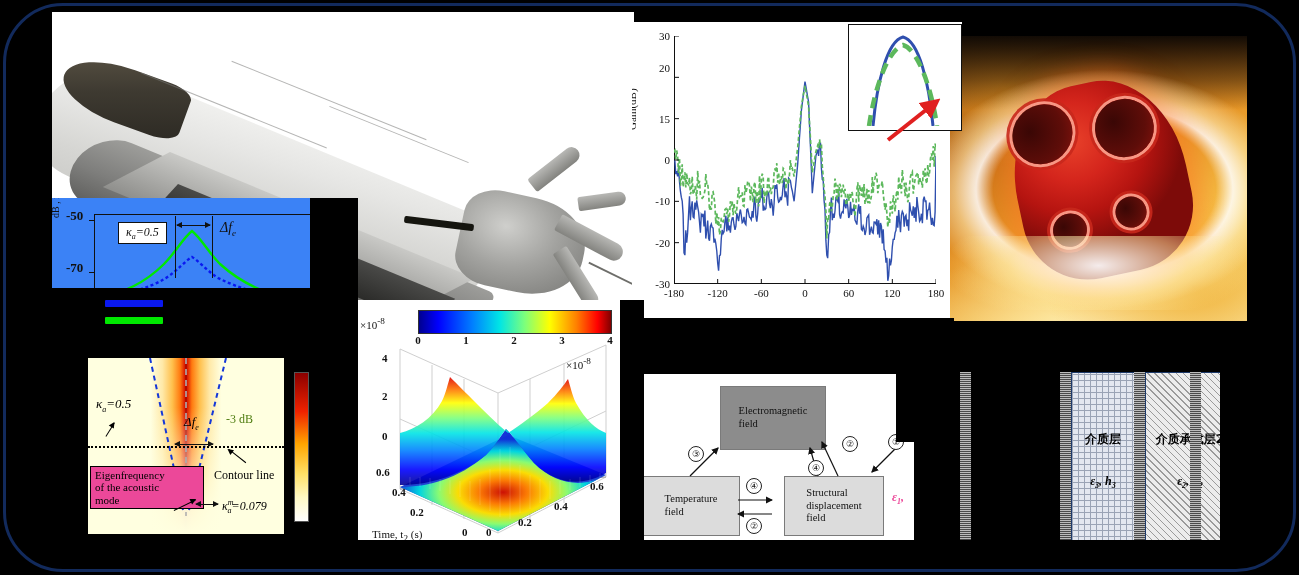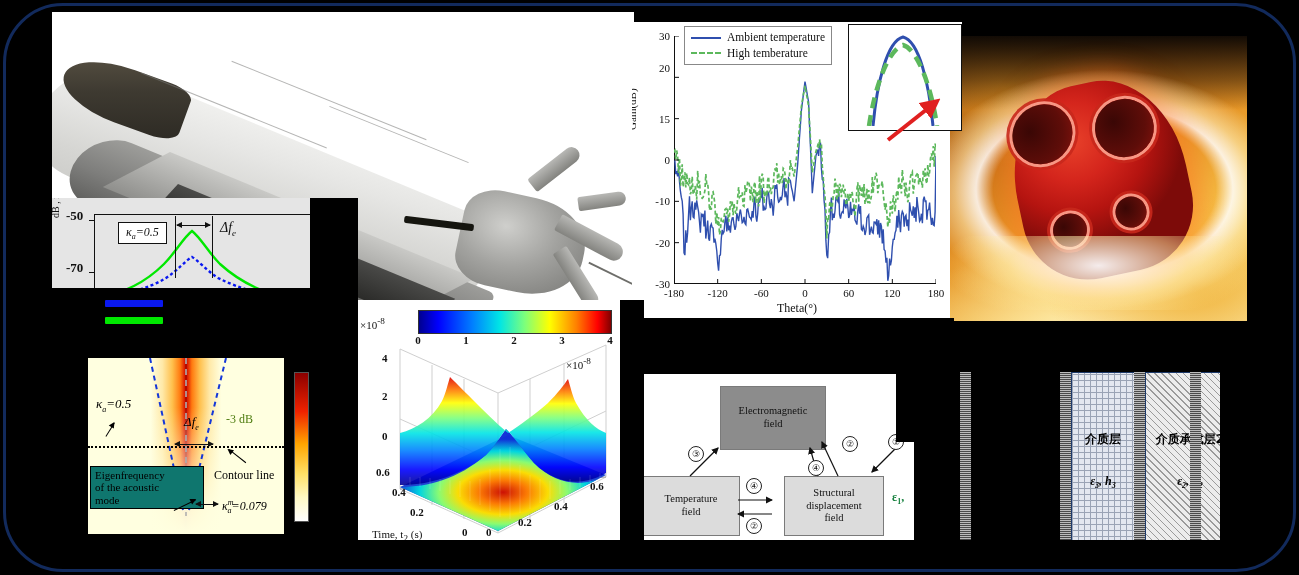--- a/index.html
+++ b/index.html
@@ -54,21 +54,21 @@
   .fin4{left:504px;top:160px;width:48px;height:14px;transform:rotate(-8deg);
         border-radius:3px 10px 10px 3px;}
   .probe{position:absolute;left:330px;top:186px;width:70px;height:7px;
         background:#15150f;transform:rotate(7deg);border-radius:2px;}
   .probe2{position:absolute;left:512px;top:240px;width:56px;height:2px;
         background:#6e6e6a;transform:rotate(26deg);}
   .panelline{position:absolute;background:rgba(120,120,118,.55);height:1px;}
 
   
   #spec-panel{position:absolute;left:52px;top:198px;width:282px;height:110px;
-              background:#e5e5e5;overflow:hidden;}
+              background:#3b82f6;overflow:hidden;}
   .spec-axes{position:absolute;left:42px;top:16px;right:8px;bottom:4px;
              border:1.4px solid #111;border-bottom:none;}
   .spec-ylab{position:absolute;left:-2px;top:20px;font-size:10px;
              transform:rotate(-90deg);transform-origin:0 0;color:#111;white-space:nowrap;}
   .spec-t50{position:absolute;left:14px;top:10px;font-size:13px;font-weight:bold;color:#111;}
   .spec-t70{position:absolute;left:14px;top:62px;font-size:13px;font-weight:bold;color:#111;}
   .spec-tick{position:absolute;width:5px;height:1.4px;background:#111;}
   .kbox{position:absolute;left:66px;top:24px;padding:2px 7px;border:1.3px solid #111;
         background:#fff;font-size:12px;font-style:italic;color:#111;}
   .kbox sub{font-size:8px;}
@@ -96,21 +96,21 @@
         background:linear-gradient(180deg,rgba(255,255,224,0) 0%,rgba(255,255,224,0) 28%,
                    rgba(255,255,224,.55) 62%,rgba(255,255,224,.95) 86%,#ffffe0 100%);}
   .cbar{position:absolute;left:232px;top:22px;width:13px;height:148px;
         background:linear-gradient(0deg,#ffffff 0%,#fff9c4 16%,#ffe066 32%,
                    #ffa500 52%,#ef2200 74%,#8a0000 100%);border:1px solid #555;}
   .dotline{position:absolute;left:26px;width:196px;height:0;
         border-top:2.4px dotted #000;}
   .contour-svg{position:absolute;left:26px;top:8px;}
   .clab{position:absolute;color:#000;font-size:12px;white-space:nowrap;}
   .clab-i{font-style:italic;}
-  .ebox{position:absolute;border:1.2px solid #000;background:#0f766e;
+  .ebox{position:absolute;border:1.2px solid #000;background:#ec4899;
         padding:2px 4px;font-size:11px;line-height:1.12;color:#000;}
   .blue-lab{color:#4d7c0f;font-weight:normal;font-size:12px;}
   .smallarrow{position:absolute;height:1.3px;background:#000;}
   .smallarrow::after{content:"";position:absolute;right:-1px;top:-3px;
         border-top:3.5px solid transparent;border-bottom:3.5px solid transparent;
         border-left:6px solid #000;}
 
   
   #gain-panel{position:absolute;left:632px;top:22px;width:330px;height:298px;
               background:#fff;overflow:hidden;}
@@ -144,28 +144,28 @@
   .sbar-tick{position:absolute;top:34px;font-size:11px;font-weight:bold;color:#111;
              transform:translateX(-50%);}
   .s-axlab{position:absolute;font-size:11px;color:#111;white-space:nowrap;}
   .s-tick{position:absolute;font-size:11px;font-weight:bold;color:#111;white-space:nowrap;}
   .s-mult{position:absolute;font-size:11px;color:#111;white-space:nowrap;}
 
   
   #block-panel{position:absolute;left:642px;top:372px;width:272px;height:190px;
                background:#fff;overflow:hidden;}
   .bbox{position:absolute;border:1px solid #7a7a7a;display:flex;align-items:center;
-        justify-content:center;text-align:center;font-size:10.5px;color:#111;
+        justify-content:center;text-align:left;font-size:10.5px;color:#111;
         line-height:1.2;padding:2px;}
   .bbox-dark{background:#8c8c8c;}
   .bbox-light{background:#dcdcdc;}
   .circnum{position:absolute;width:14px;height:14px;border:1px solid #222;border-radius:50%;
            font-size:9px;color:#111;display:flex;align-items:center;justify-content:center;
            background:#fff;}
-  .eps1{position:absolute;font-size:12px;font-weight:bold;color:#15803d;}
+  .eps1{position:absolute;font-size:12px;font-style:italic;font-weight:bold;color:#ec4899;}
   .eps1 sub{font-size:8px;}
 
   
   #layer-panel{position:absolute;left:952px;top:362px;width:268px;height:198px;
                background:#000;overflow:hidden;}
   .layer{position:absolute;top:10px;height:176px;border:1px solid #1d3a6b;
          display:flex;flex-direction:column;align-items:center;justify-content:center;
          gap:26px;font-size:12px;color:#000;font-weight:bold;}
   .hatch-diag{background-color:#ececec;
       background-image:repeating-linear-gradient(45deg,#9a9a9a 0 1px,transparent 1px 5px);}
@@ -302,21 +302,20 @@
     <div class="smallarrow" style="left:184px;top:112px;width:22px;transform:rotate(-142deg);transform-origin:0 50%;"></div>
 
     <div class="clab clab-i" style="left:160px;top:148px;font-size:12px;">
       <span>κ</span><sup style="font-size:8px">m</sup><sub style="font-size:8px;margin-left:-6px">a</sub><span>=0.079</span>
     </div>
     <div class="arrowspan" style="left:134px;top:154px;width:22px;"></div>
   </div>
 
   <div id="gain-panel">
     <div class="g-ylab">Gain(dB)</div>
-    <div class="g-xlab">Theta(°)</div>
 
     <div id="gain-plot">
       <div class="g-axis"></div>
       <svg id="gain-svg" width="262" height="248" style="position:absolute;left:0;top:0;">
           <path d="M0.0,124.0 L0.9,125.3 L1.8,138.1 L2.7,135.2 L3.6,140.5 L4.5,131.6 L5.5,145.9 L6.4,155.2 L7.3,161.2 L8.2,165.0 L9.1,178.1 L10.0,216.9 L10.9,219.1 L11.8,194.3 L12.7,206.8 L13.6,196.9 L14.6,177.7 L15.5,160.4 L16.4,184.3 L17.3,171.8 L18.2,165.3 L19.1,181.0 L20.0,181.9 L20.9,166.5 L21.8,173.6 L22.7,164.4 L23.7,170.8 L24.6,175.9 L25.5,186.0 L26.4,196.6 L27.3,178.4 L28.2,179.9 L29.1,177.7 L30.0,190.4 L30.9,174.6 L31.8,202.6 L32.8,194.3 L33.7,184.5 L34.6,202.4 L35.5,204.8 L36.4,190.1 L37.3,188.0 L38.2,191.5 L39.1,192.0 L40.0,206.7 L40.9,202.6 L41.8,207.3 L42.8,215.2 L43.7,227.3 L44.6,234.6 L45.5,219.6 L46.4,218.9 L47.3,202.5 L48.2,193.8 L49.1,197.6 L50.0,195.9 L50.9,186.0 L51.9,179.7 L52.8,195.5 L53.7,181.4 L54.6,194.3 L55.5,189.5 L56.4,196.7 L57.3,186.1 L58.2,181.9 L59.1,181.8 L60.0,188.5 L61.0,193.9 L61.9,190.1 L62.8,177.2 L63.7,181.0 L64.6,185.1 L65.5,177.7 L66.4,173.5 L67.3,179.4 L68.2,186.8 L69.1,186.0 L70.0,180.8 L71.0,187.4 L71.9,188.7 L72.8,173.6 L73.7,173.0 L74.6,177.0 L75.5,181.1 L76.4,181.9 L77.3,183.7 L78.2,175.0 L79.1,181.6 L80.1,165.3 L81.0,160.6 L81.9,180.1 L82.8,185.6 L83.7,177.7 L84.6,163.5 L85.5,166.5 L86.4,161.9 L87.3,161.2 L88.2,151.8 L89.2,174.7 L90.1,171.1 L91.0,173.6 L91.9,172.5 L92.8,161.5 L93.7,156.0 L94.6,157.1 L95.5,167.9 L96.4,172.2 L97.3,163.0 L98.3,169.5 L99.2,179.8 L100.1,167.5 L101.0,149.1 L101.9,152.9 L102.8,148.3 L103.7,161.1 L104.6,166.1 L105.5,165.3 L106.4,160.9 L107.3,164.2 L108.3,158.9 L109.2,148.8 L110.1,142.0 L111.0,161.3 L111.9,155.4 L112.8,161.2 L113.7,169.8 L114.6,142.1 L115.5,143.4 L116.4,144.7 L117.4,151.3 L118.3,155.0 L119.2,160.2 L120.1,165.3 L121.0,156.0 L121.9,146.7 L122.8,137.4 L123.7,128.1 L124.6,114.7 L125.5,101.3 L126.5,87.8 L127.4,74.4 L128.3,67.2 L129.2,59.9 L130.1,52.7 L131.0,45.5 L131.9,50.6 L132.8,55.8 L133.7,61.0 L134.6,66.1 L135.5,88.9 L136.5,111.6 L137.4,134.3 L138.3,157.1 L139.2,147.8 L140.1,138.5 L141.0,129.2 L141.9,119.9 L142.8,116.8 L143.7,113.7 L144.6,120.0 L145.6,107.5 L146.5,107.3 L147.4,132.2 L148.3,143.4 L149.2,144.7 L150.1,164.6 L151.0,173.9 L151.9,204.4 L152.8,219.1 L153.7,222.1 L154.7,198.6 L155.6,196.3 L156.5,173.6 L157.4,161.5 L158.3,184.2 L159.2,177.6 L160.1,181.9 L161.0,175.0 L161.9,162.1 L162.8,163.1 L163.8,165.3 L164.7,154.7 L165.6,178.6 L166.5,182.5 L167.4,177.7 L168.3,175.8 L169.2,176.7 L170.1,163.3 L171.0,169.5 L171.9,172.4 L172.8,162.8 L173.8,170.7 L174.7,181.9 L175.6,179.7 L176.5,165.7 L177.4,178.9 L178.3,173.6 L179.2,174.3 L180.1,168.6 L181.0,184.0 L181.9,186.0 L182.9,188.6 L183.8,174.8 L184.7,168.3 L185.6,177.7 L186.5,170.0 L187.4,193.2 L188.3,194.4 L189.2,190.1 L190.1,192.7 L191.0,199.0 L192.0,194.5 L192.9,181.9 L193.8,180.3 L194.7,178.9 L195.6,198.8 L196.5,194.3 L197.4,190.7 L198.3,196.3 L199.2,197.2 L200.1,186.0 L201.0,186.2 L202.0,188.1 L202.9,183.2 L203.8,198.4 L204.7,184.4 L205.6,201.6 L206.5,187.0 L207.4,190.1 L208.3,207.4 L209.2,193.2 L210.1,213.5 L211.1,214.9 L212.0,226.6 L212.9,221.7 L213.8,244.8 L214.7,239.7 L215.6,222.5 L216.5,229.5 L217.4,224.5 L218.3,210.8 L219.2,203.4 L220.2,203.3 L221.1,196.8 L222.0,194.3 L222.9,179.7 L223.8,191.6 L224.7,174.1 L225.6,186.0 L226.5,196.2 L227.4,179.4 L228.3,175.5 L229.3,177.7 L230.2,190.6 L231.1,180.8 L232.0,179.3 L232.9,190.1 L233.8,183.5 L234.7,194.8 L235.6,166.3 L236.5,173.6 L237.4,176.4 L238.3,179.7 L239.3,170.4 L240.2,181.9 L241.1,171.4 L242.0,185.6 L242.9,161.0 L243.8,169.5 L244.7,176.6 L245.6,185.3 L246.5,183.8 L247.4,177.7 L248.4,187.3 L249.3,163.9 L250.2,160.7 L251.1,165.3 L252.0,165.1 L252.9,183.6 L253.8,174.2 L254.7,173.6 L255.6,166.6 L256.5,179.4 L257.5,189.0 L258.4,181.9 L259.3,188.9 L260.2,189.6 L261.1,175.9 L262.0,119.9" fill="none" stroke="#2f4fae" stroke-width="1.4"></path>
           <path d="M0.0,115.7 L0.9,114.4 L1.8,123.3 L2.7,114.3 L3.6,119.9 L4.5,137.0 L5.5,122.0 L6.4,149.8 L7.3,144.7 L8.2,128.4 L9.1,151.0 L10.0,145.5 L10.9,136.4 L11.8,151.4 L12.7,137.1 L13.6,147.5 L14.6,148.8 L15.5,141.6 L16.4,158.2 L17.3,155.3 L18.2,140.5 L19.1,158.1 L20.0,157.7 L20.9,150.0 L21.8,152.9 L22.7,163.6 L23.7,134.7 L24.6,152.1 L25.5,144.7 L26.4,158.8 L27.3,161.2 L28.2,162.2 L29.1,161.2 L30.0,159.0 L30.9,154.6 L31.8,138.0 L32.8,148.8 L33.7,147.9 L34.6,156.3 L35.5,174.2 L36.4,169.5 L37.3,173.7 L38.2,156.8 L39.1,156.0 L40.0,161.2 L40.9,168.5 L41.8,187.6 L42.8,176.4 L43.7,190.1 L44.6,181.0 L45.5,198.7 L46.4,195.1 L47.3,181.9 L48.2,185.0 L49.1,185.8 L50.0,182.6 L50.9,173.6 L51.9,172.7 L52.8,178.2 L53.7,172.6 L54.6,186.0 L55.5,179.7 L56.4,165.2 L57.3,170.3 L58.2,165.3 L59.1,179.1 L60.0,167.4 L61.0,174.3 L61.9,177.7 L62.8,172.8 L63.7,161.5 L64.6,151.2 L65.5,161.2 L66.4,159.8 L67.3,159.9 L68.2,156.4 L69.1,169.5 L70.0,170.3 L71.0,149.1 L71.9,157.1 L72.8,152.9 L73.7,145.1 L74.6,145.9 L75.5,149.6 L76.4,165.3 L77.3,150.6 L78.2,155.7 L79.1,166.3 L80.1,148.8 L81.0,146.0 L81.9,167.1 L82.8,155.1 L83.7,161.2 L84.6,170.5 L85.5,139.8 L86.4,162.9 L87.3,144.7 L88.2,137.7 L89.2,141.0 L90.1,167.2 L91.0,157.1 L91.9,154.7 L92.8,160.2 L93.7,144.2 L94.6,140.5 L95.5,156.6 L96.4,151.3 L97.3,158.2 L98.3,152.9 L99.2,151.0 L100.1,136.5 L101.0,132.5 L101.9,136.4 L102.8,127.2 L103.7,146.6 L104.6,136.4 L105.5,148.8 L106.4,143.4 L107.3,140.2 L108.3,147.2 L109.2,132.3 L110.1,133.2 L111.0,137.7 L111.9,153.3 L112.8,144.7 L113.7,146.2 L114.6,148.5 L115.5,138.7 L116.4,124.0 L117.4,133.4 L118.3,132.3 L119.2,136.4 L120.1,140.5 L121.0,133.3 L121.9,126.1 L122.8,118.8 L123.7,111.6 L124.6,101.3 L125.5,90.9 L126.5,80.6 L127.4,70.3 L128.3,65.1 L129.2,59.9 L130.1,54.8 L131.0,49.6 L131.9,54.8 L132.8,59.9 L133.7,65.1 L134.6,70.3 L135.5,86.8 L136.5,103.3 L137.4,119.9 L138.3,136.4 L139.2,131.2 L140.1,126.1 L141.0,120.9 L141.9,115.7 L142.8,112.6 L143.7,109.5 L144.6,112.1 L145.6,103.3 L146.5,111.7 L147.4,107.9 L148.3,130.3 L149.2,140.5 L150.1,153.7 L151.0,159.7 L151.9,174.5 L152.8,202.5 L153.7,180.7 L154.7,182.2 L155.6,167.6 L156.5,165.3 L157.4,175.2 L158.3,171.3 L159.2,159.9 L160.1,157.1 L161.0,142.5 L161.9,148.6 L162.8,164.7 L163.8,148.8 L164.7,160.8 L165.6,147.7 L166.5,149.9 L167.4,161.2 L168.3,152.6 L169.2,148.7 L170.1,157.6 L171.0,152.9 L171.9,169.3 L172.8,167.3 L173.8,157.3 L174.7,165.3 L175.6,157.8 L176.5,162.7 L177.4,155.7 L178.3,157.1 L179.2,167.9 L180.1,169.3 L181.0,180.5 L181.9,169.5 L182.9,153.4 L183.8,146.4 L184.7,165.6 L185.6,148.8 L186.5,155.0 L187.4,159.8 L188.3,150.3 L189.2,161.2 L190.1,148.1 L191.0,168.2 L192.0,163.5 L192.9,152.9 L193.8,167.3 L194.7,154.0 L195.6,167.5 L196.5,165.3 L197.4,159.9 L198.3,141.1 L199.2,157.1 L200.1,144.7 L201.0,142.5 L202.0,136.8 L202.9,140.5 L203.8,157.1 L204.7,150.7 L205.6,147.6 L206.5,148.5 L207.4,148.8 L208.3,145.3 L209.2,157.1 L210.1,166.0 L211.1,173.6 L212.0,167.2 L212.9,177.4 L213.8,191.2 L214.7,181.9 L215.6,187.2 L216.5,165.4 L217.4,168.3 L218.3,177.7 L219.2,159.2 L220.2,164.9 L221.1,175.5 L222.0,161.2 L222.9,154.4 L223.8,163.7 L224.7,140.7 L225.6,152.9 L226.5,147.0 L227.4,157.5 L228.3,133.7 L229.3,144.7 L230.2,147.3 L231.1,160.3 L232.0,146.6 L232.9,157.1 L233.8,166.2 L234.7,162.0 L235.6,148.7 L236.5,140.5 L237.4,137.2 L238.3,135.7 L239.3,157.6 L240.2,148.8 L241.1,143.4 L242.0,139.5 L242.9,138.1 L243.8,136.4 L244.7,148.4 L245.6,140.7 L246.5,146.3 L247.4,144.7 L248.4,151.6 L249.3,133.7 L250.2,141.3 L251.1,132.3 L252.0,144.7 L252.9,147.7 L253.8,128.5 L254.7,140.5 L255.6,136.1 L256.5,122.3 L257.5,117.3 L258.4,124.0 L259.3,110.1 L260.2,130.8 L261.1,107.6 L262.0,111.6" fill="none" stroke="#5cb85c" stroke-width="1.7" stroke-dasharray="4,2.5"></path>
           <line x1="0" x2="5" y1="248" y2="248" stroke="#111"></line>
           <line x1="0" x2="5" y1="206.66666666666669" y2="206.66666666666669" stroke="#111"></line>
           <line x1="0" x2="5" y1="165.33333333333334" y2="165.33333333333334" stroke="#111"></line>
           <line x1="0" x2="5" y1="124" y2="124" stroke="#111"></line>
@@ -344,30 +343,20 @@
           <div class="g-tick-x" style="left: 0px;">-180</div>
           <div class="g-tick-x" style="left: 43.6667px;">-120</div>
           <div class="g-tick-x" style="left: 87.3333px;">-60</div>
           <div class="g-tick-x" style="left: 131px;">0</div>
           <div class="g-tick-x" style="left: 174.667px;">60</div>
           <div class="g-tick-x" style="left: 218.333px;">120</div>
           <div class="g-tick-x" style="left: 262px;">180</div>
         </div>
     </div>
 
-    <div class="g-legend">
-      <div class="row">
-        <span class="sw sw-solid"></span>
-        <span>Ambient temperature</span>
-      </div>
-      <div class="row">
-        <span class="sw sw-dash"></span>
-        <span>High temberature</span>
-      </div>
-    </div>
 
     <div class="g-inset">
       <svg width="108" height="101">
         <path d="M24,101 C28,58 38,16 54,12 C70,16 80,58 84,101" fill="none" stroke="#2f4fae" stroke-width="3"></path>
         <path d="M20,101 C26,60 40,24 54,20 C68,24 82,60 88,101" fill="none" stroke="#5cb85c" stroke-width="4.5" stroke-dasharray="11,7"></path>
       </svg>
     </div>
 
     <svg class="red-arrow" width="62" height="52" style="left:252px;top:72px;">
       <defs>

